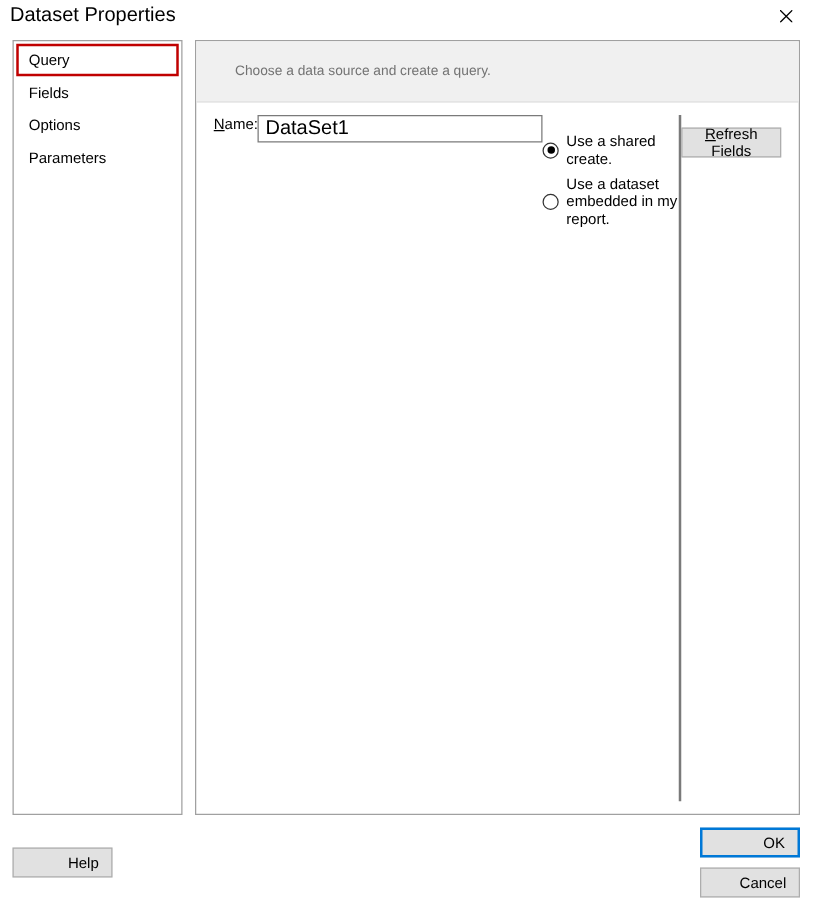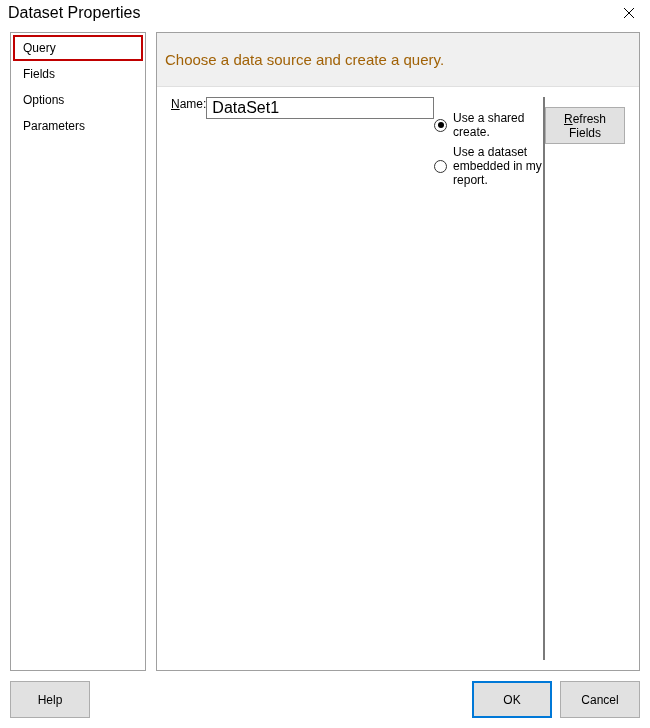--- a/index.html
+++ b/index.html
@@ -70,23 +70,23 @@
       flex: 1;
       border: 1px solid #a0a0a0;
       background: #fff;
       display: flex;
       flex-direction: column;
       padding: 0;
     }
     .main-header {
       background: #f0f0f0;
       border-bottom: 1px solid #e0e0e0;
-      padding: 18px 8px;
-      font-size: 15px;
-      color: #a16207;
+      padding: 18px 31px;
+      font-size: 11px;
+      color: #737373;
     }
     .main-body {
       flex: 1;
       padding: 10px 14px;
       display: flex;
     }
     .field-label {
       margin-bottom: 3px;
       color: #000;
     }
@@ -139,44 +139,45 @@
       background: #fff;
       min-height: 360px;
     }
     .refresh-row {
       display: flex;
       justify-content: flex-end;
       margin-top: 10px;
     }
     .btn {
       min-width: 80px;
-      height: 37px;
+      height: 24px;
       padding: 0 10px;
       border: 1px solid #adadad;
       background: #e1e1e1;
       cursor: default;
       display: inline-flex;
       align-items: center;
-      justify-content: center;
+      justify-content: flex-end;
       font-size: 12px;
       color: #000;
     }
     .btn.primary {
       border: 2px solid #0078d7;
       background: #e1e1e1;
     }
     .bottom-bar {
       display: flex;
       justify-content: space-between;
       align-items: center;
       padding: 8px 10px 10px 10px;
     }
     .bottom-right {
       display: flex;
       gap: 8px;
+      flex-direction: column;
     }
   </style>
 </head>
 <body>
 
 <div class="dialog">
 
   <div class="titlebar">
     <span class="titlebar-title">Dataset Properties</span>
     <div class="close-btn">

